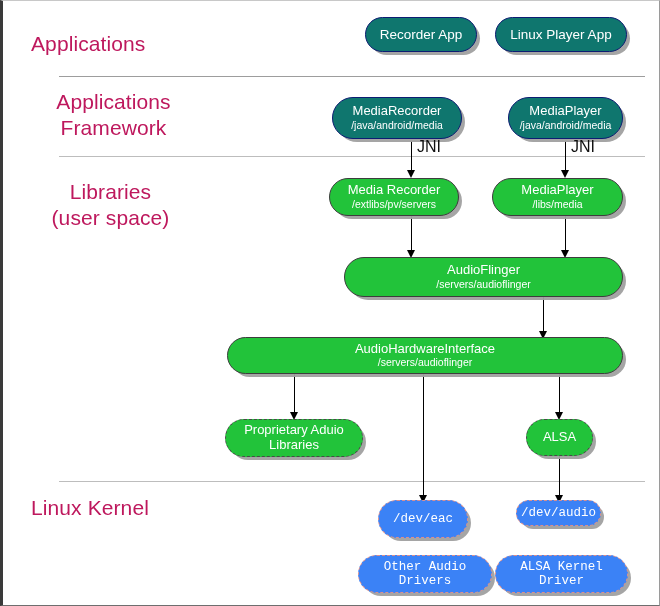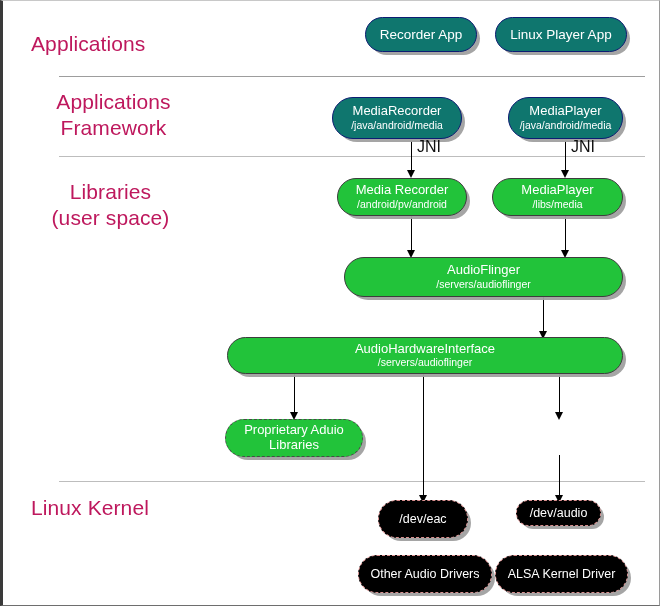--- a/index.html
+++ b/index.html
@@ -67,22 +67,23 @@
   }
   .node.blue.app .title { font-size: 13.5px; }
   .node.green {
     background: #22c33a;
     border: 1.5px solid #3d3d3d;
   }
   .node.green.dashed {
     border: 1.5px dashed #4a4a4a;
   }
   .node.red {
-    background: #000000;
+    background: #3b82f6;
     border: 1.5px dashed #d98f8f;
+    font-family: Liberation Mono, monospace;
   }
   .node.red .title { font-size: 12.5px; }
 
   
   .vline {
     position: absolute;
     width: 0;
     border-left: 1.6px solid #000000;
     z-index: 1;
   }
@@ -160,23 +161,23 @@
   <div class="node blue" style="left:329px; top:96px; width:130px; height:42px;">
     <span class="title">MediaRecorder</span>
     <span class="sub">/java/android/media</span>
   </div>
 
   <div class="node blue" style="left:505px; top:96px; width:115px; height:42px;">
     <span class="title">MediaPlayer</span>
     <span class="sub">/java/android/media</span>
   </div>
 
-  <div class="node green" style="left:334px; top:177px; width:130px; height:38px;align-items:center;">
+  <div class="node green" style="left:326px; top:177px; width:130px; height:38px;align-items:center;">
     <span class="title">Media Recorder</span>
-    <span class="sub">/android/pv/android</span>
+    <span class="sub">/extlibs/pv/servers</span>
   </div>
 
   <div class="node green" style="left:489px; top:177px; width:131px; height:38px;">
     <span class="title">MediaPlayer</span>
     <span class="sub">/libs/media</span>
   </div>
 
   <div class="node green" style="left:341px; top:256px; width:279px; height:40px;">
     <span class="title">AudioFlinger</span>
     <span class="sub">/servers/audioflinger</span>
@@ -185,20 +186,23 @@
   <div class="node green" style="left:224px; top:336px; width:396px; height:37px;">
     <span class="title">AudioHardwareInterface</span>
     <span class="sub">/servers/audioflinger</span>
   </div>
 
   <div class="node green dashed" style="left:222px; top:418px; width:138px; height:38px;">
     <span class="title">Proprietary Aduio</span>
     <span class="title">Libraries</span>
   </div>
 
+  <div class="node green dashed" style="left:523px; top:418px; width:67px; height:37px;">
+    <span class="title">ALSA</span>
+  </div>
 
   <div class="node red" style="left:375px; top:499px; width:90px; height:38px;">
     <span class="title">/dev/eac</span>
   </div>
 
   <div class="node red" style="left:513px; top:499px; width:85px; height:26px;">
     <span class="title">/dev/audio</span>
   </div>
 
   <div class="node red" style="left:355px; top:554px; width:134px; height:38px;">

